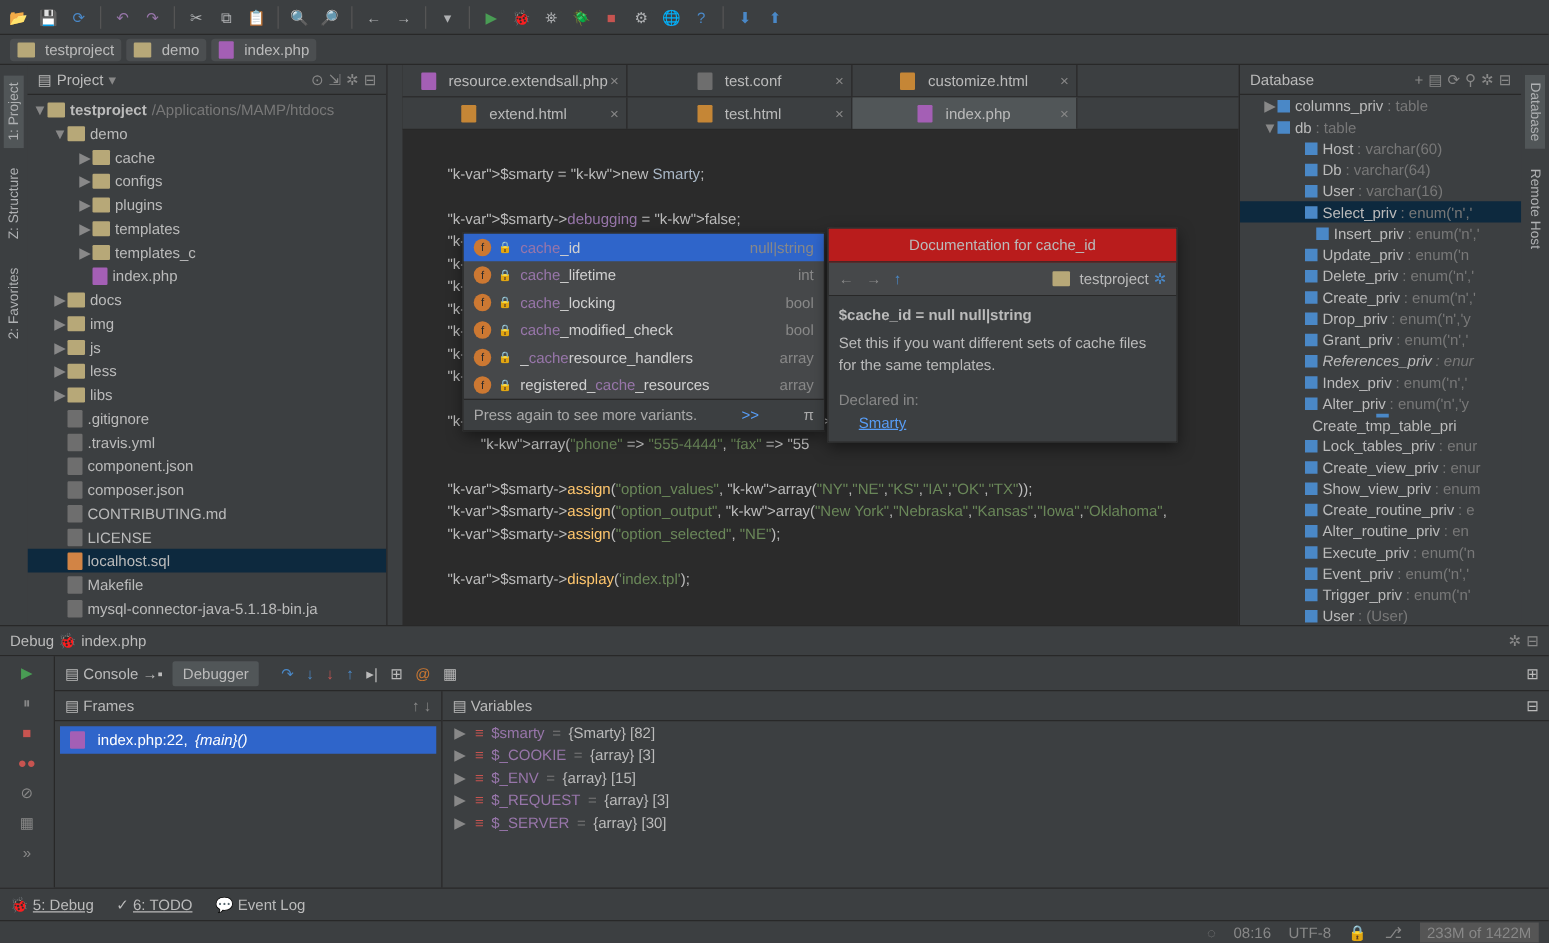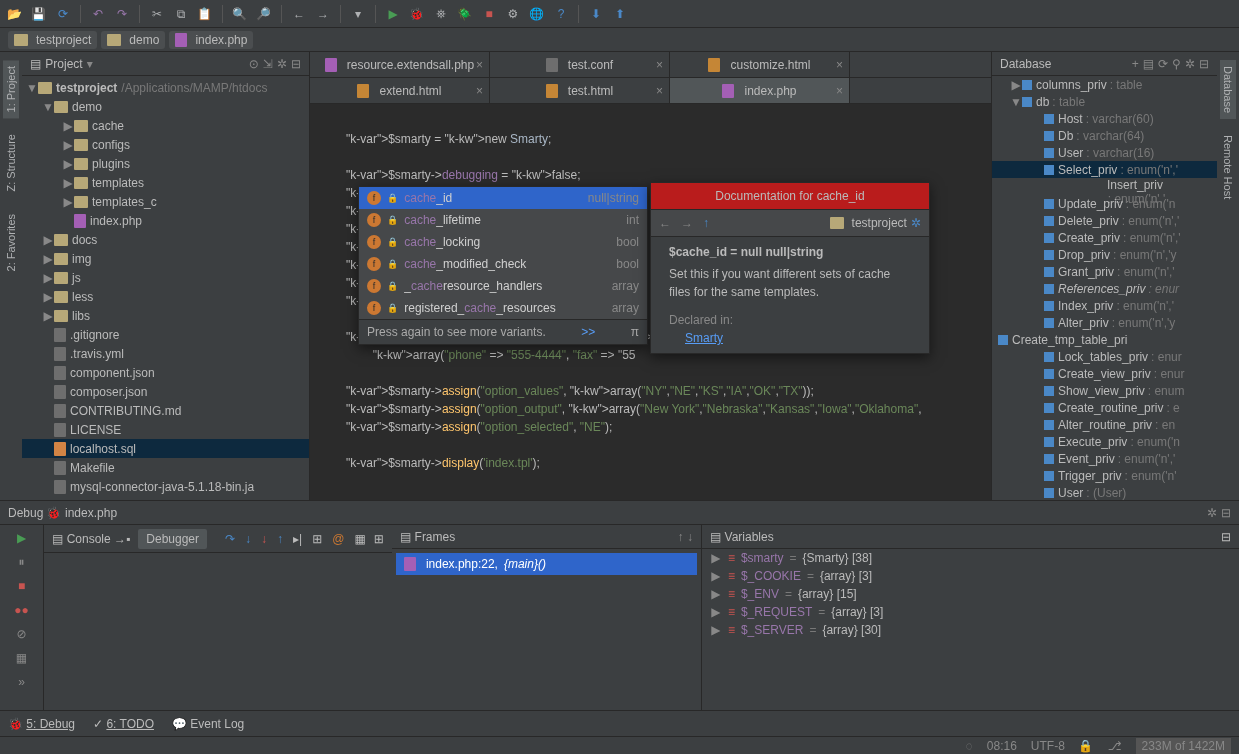--- a/index.html
+++ b/index.html
@@ -21,21 +21,21 @@
 .tree { flex: 1; overflow: auto; padding: 2px 0; }
 .tree-row { display: flex; align-items: center; height: 19px; padding-left: 4px; cursor: pointer; white-space: nowrap; }
 .tree-row.sel { background: #0d293e; }
 .tw { width: 12px; text-align: center; color: #888; }
 .folder-icon { width: 14px; height: 12px; background: #b7a878; margin-right: 4px; border-radius: 1px; display: inline-block; }
 .file-icon { width: 12px; height: 14px; background: #6e6e6e; margin-right: 4px; display: inline-block; border-radius: 1px; }
 .file-icon.php { background: #a45fb5; }
 .file-icon.html { background: #c58636; }
 .file-icon.sql { background: #d28445; }
 .label-dim { color: #787878; margin-left: 4px; }
-.editor-area { flex: 1; display: flex; flex-direction: column; background: #2b2b2b; min-width: 0; }
+.editor-area { flex: 1; display: flex; flex-direction: column; background: #2b2b2b; min-width: 0; margin-left: 12px; }
 .tabrow { height: 26px; background: #3c3f41; display: flex; border-bottom: 1px solid #282828; }
 .etab { display: flex; align-items: center; padding: 0 10px; gap: 6px; border-right: 1px solid #282828; color: #bbbbbb; cursor: pointer; min-width: 180px; justify-content: center; position: relative; }
 .etab.active { background: #515658; }
 .etab .x { position: absolute; right: 6px; color: #888; }
 .code { flex: 1; position: relative; font-family: Menlo, Consolas, monospace; font-size: 13px; line-height: 18px; padding: 8px 0 8px 36px; overflow: hidden; }
 .code-line { white-space: pre; }
 .k-var { color: #9876aa; }
 .k-str { color: #6a8759; }
 .k-fn { color: #ffc66d; }
 .k-cls { color: #a9b7c6; }
@@ -44,21 +44,21 @@
 .complpop .row { display: flex; align-items: center; padding: 2px 8px; gap: 6px; font-family: Menlo, monospace; font-size: 12px; color: #d0d0d0; }
 .complpop .row.sel { background: #2f65ca; }
 .complpop .row .badge { width: 14px; height: 14px; border-radius: 7px; background: #cc7832; font-size: 9px; display: flex; align-items: center; justify-content: center; color: #2b2b2b; }
 .complpop .row .type { margin-left: auto; color: #888; }
 .complpop .row .hl { color: #9876aa; }
 .complpop .hint { background: #3c3f41; border-top: 1px solid #282828; padding: 3px 8px; font-size: 11px; color: #aaa; display: flex; justify-content: space-between; }
 .docpop { left: 340px; top: 78px; width: 280px; }
 .docpop .dtitle { padding: 4px 8px; text-align: center; color: #bbb; background: #b91c1c; border-bottom: 1px solid #282828; }
 .docpop .dnav { padding: 4px 8px; display: flex; align-items: center; gap: 10px; border-bottom: 1px solid #282828; }
 .docpop .dnav .proj { margin-left: auto; display: flex; gap: 4px; align-items: center; }
-.docpop .dbody { padding: 6px 18px; font-size: 12px; color: #bbb; background: #3c3f41; }
+.docpop .dbody { padding: 6px 8px; font-size: 12px; color: #bbb; background: #3c3f41; }
 .docpop .link { color: #589df6; text-decoration: underline; }
 .db-panel { width: 226px; background: #3c3f41; border-left: 1px solid #282828; display: flex; flex-direction: column; }
 .db-tree { flex: 1; overflow: auto; font-size: 12px; }
 .db-row { display: flex; align-items: center; height: 17px; padding-left: 6px; white-space: nowrap; cursor: pointer; }
 .db-row.sel { background: #0d293e; }
 .db-row .dim { color: #787878; margin-left: 3px; }
 .col-icon { width: 10px; height: 10px; background: #4a88c7; margin-right: 4px; display: inline-block; }
 .bottom { height: 210px; background: #3c3f41; border-top: 1px solid #282828; display: flex; flex-direction: column; }
 .bottom .btabs { height: 24px; display: flex; align-items: center; padding: 0 8px; gap: 8px; border-bottom: 1px solid #282828; justify-content: space-between; }
 .bottom .bbody { flex: 1; display: flex; }
@@ -432,21 +432,21 @@
         <div class="db-row" style="padding-left: 52px;">
           <span class="col-icon"></span>
           <span>User</span>
           <span class="dim">: varchar(16)</span>
         </div>
         <div class="db-row sel" style="padding-left: 52px;">
           <span class="col-icon"></span>
           <span>Select_priv</span>
           <span class="dim">: enum('n','</span>
         </div>
-        <div class="db-row" style="padding-left: 61px; flex-direction: column;">
+        <div class="db-row" style="padding-left: 61px;">
           <span class="col-icon"></span>
           <span>Insert_priv</span>
           <span class="dim">: enum('n','</span>
         </div>
         <div class="db-row" style="padding-left: 52px;">
           <span class="col-icon"></span>
           <span>Update_priv</span>
           <span class="dim">: enum('n</span>
         </div>
         <div class="db-row" style="padding-left: 52px;">
@@ -477,21 +477,21 @@
         <div class="db-row" style="padding-left: 52px;">
           <span class="col-icon"></span>
           <span>Index_priv</span>
           <span class="dim">: enum('n','</span>
         </div>
         <div class="db-row" style="padding-left: 52px;">
           <span class="col-icon"></span>
           <span>Alter_priv</span>
           <span class="dim">: enum('n','y</span>
         </div>
-        <div class="db-row" style="">
+        <div class="db-row" style=" flex-direction: column;">
           <span class="col-icon"></span>
           <span>Create_tmp_table_pri</span>
         </div>
         <div class="db-row" style="padding-left: 52px;">
           <span class="col-icon"></span>
           <span>Lock_tables_priv</span>
           <span class="dim">: enur</span>
         </div>
         <div class="db-row" style="padding-left: 52px;">
           <span class="col-icon"></span>
@@ -553,21 +553,21 @@
   <div class="bbody">
     <div class="bside">
       <span style="color:#499c54">▶</span>
       <span>⏸</span>
       <span style="color:#c75450">■</span>
       <span style="color:#c75450">●●</span>
       <span>⊘</span>
       <span>▦</span>
       <span>»</span>
     </div>
-    <div style="flex:1;display:flex;flex-direction:row">
+    <div style="flex:1;display:flex;flex-direction:column">
       <div class="debugrow">
         <span>▤ <span>Console</span> →▪</span>
         <span class="debugtab">Debugger</span>
         <span style="margin-left:10px;display:flex;gap:10px">
           <span style="color:#4a88c7">↷</span>
           <span style="color:#4a88c7">↓</span>
           <span style="color:#c75450">↓</span>
           <span style="color:#4a88c7">↑</span>
           <span>▸|</span>
           <span>⊞</span>
@@ -592,21 +592,21 @@
           <div class="subhdr">
               <span>▤ <span>Variables</span></span>
               <span>⊟</span>
             </div>
           <div id="var-rows">
               <div class="var-row">
                 <span class="tw">▶</span>
                 <span style="color:#c75450">≡</span>
                 <span class="vn">$smarty</span> 
                 <span class="eq">=</span> 
-                <span class="vv">{Smarty} [38]</span>
+                <span class="vv">{Smarty} [82]</span>
               </div>
               <div class="var-row">
                 <span class="tw">▶</span>
                 <span style="color:#c75450">≡</span>
                 <span class="vn">$_COOKIE</span> 
                 <span class="eq">=</span> 
                 <span class="vv">{array} [3]</span>
               </div>
               <div class="var-row">
                 <span class="tw">▶</span>

